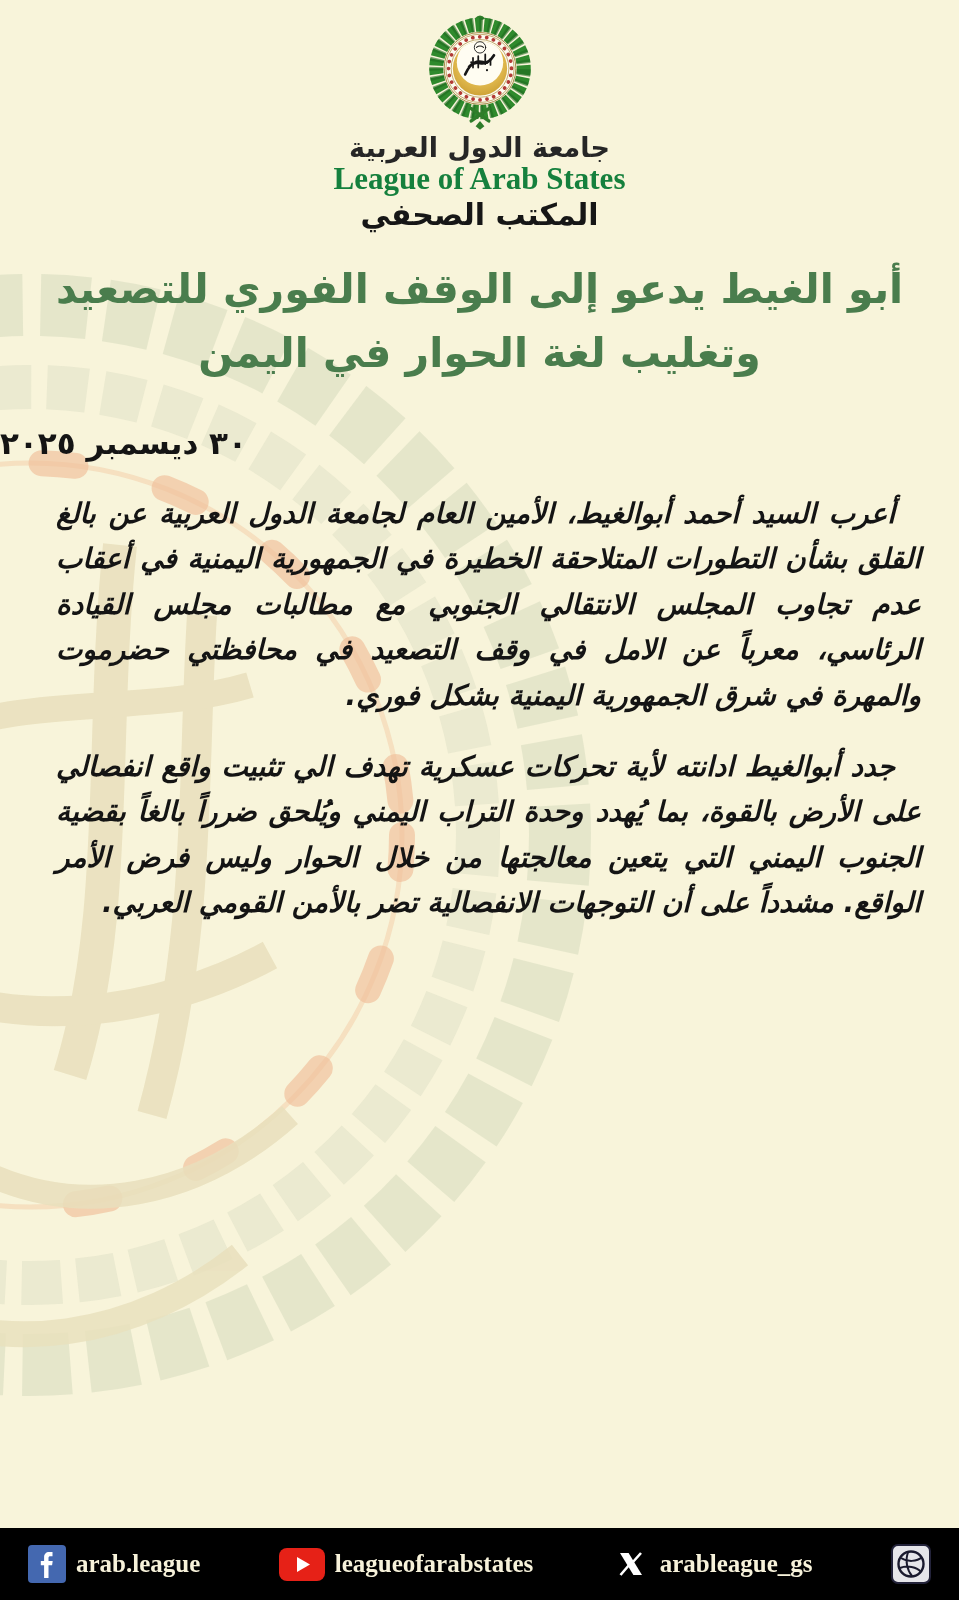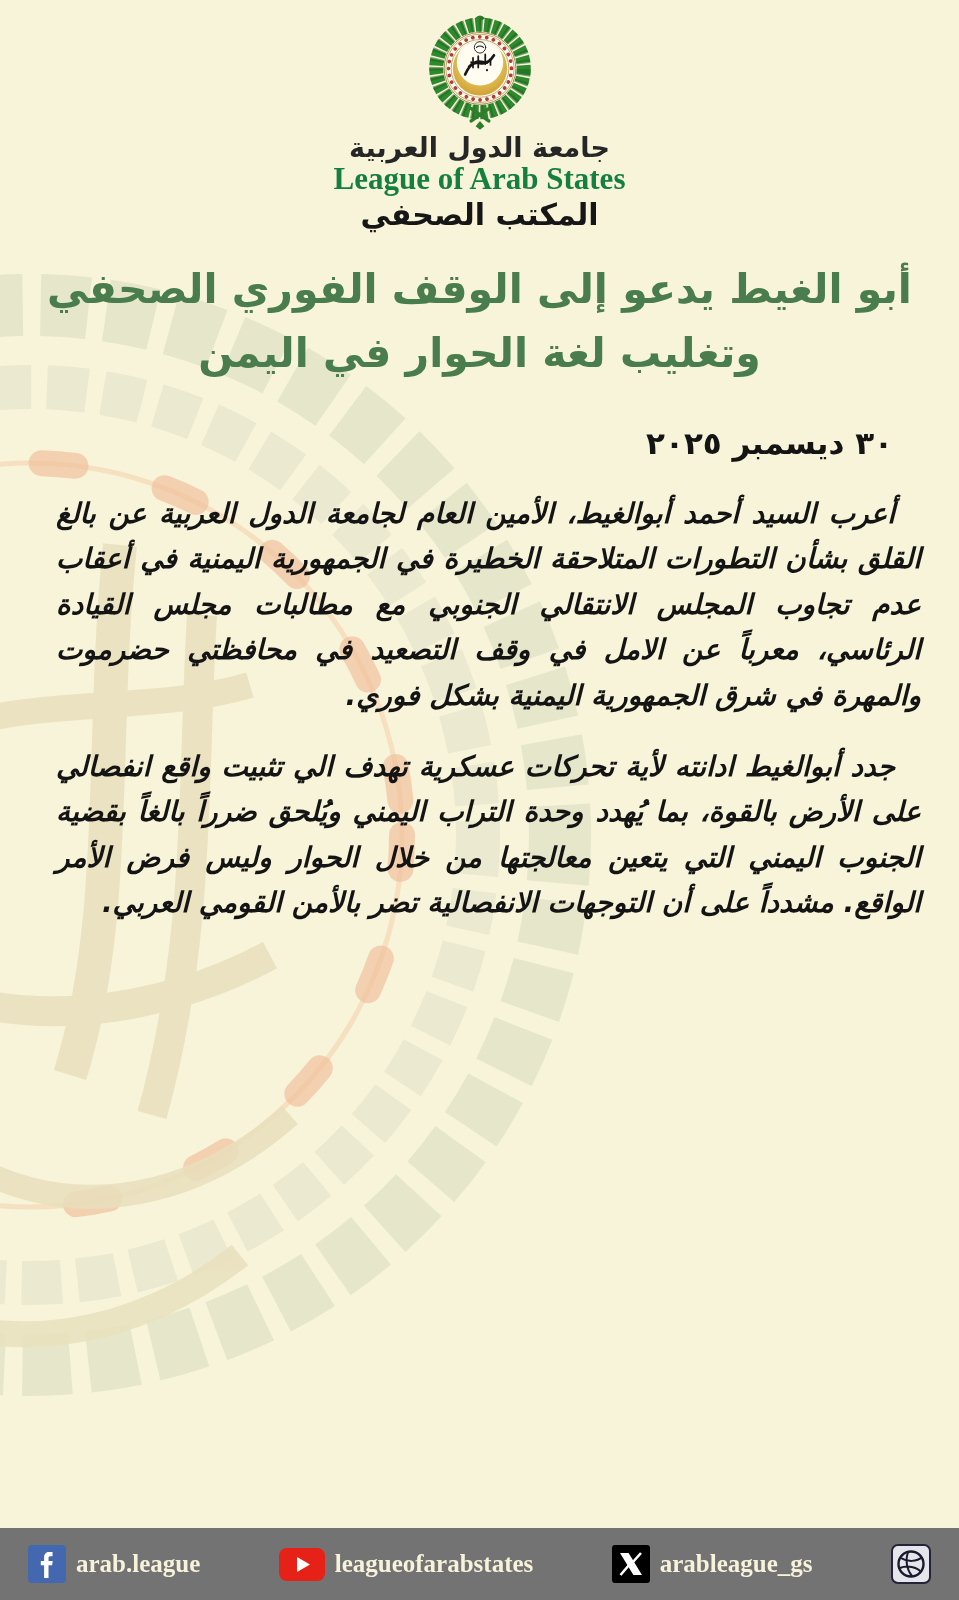--- a/index.html
+++ b/index.html
@@ -16,34 +16,34 @@
   .org-ar{font-weight:700;font-size:27px;color:#262626;margin-top:2px;letter-spacing:1px;}
   .org-en{font-family:"Liberation Serif",serif;font-weight:700;font-size:31px;color:#15803d;margin-top:-2px;}
   .office{font-weight:700;font-size:30px;color:#161616;}
   
   .headline{
     position:relative;z-index:2;direction:rtl;text-align:center;
     margin:26px 34px 0;font-weight:700;font-size:41px;line-height:1.55;color:#4a7d4d;
   }
   
   .date{
-    position:relative;z-index:2;direction:rtl;text-align:right;
-    padding:40px 66px 4px 0;font-weight:700;font-size:31px;color:#141414;
+    position:relative;z-index:2;direction:rtl;text-align:left;
+    padding:40px 42px 4px 0;font-weight:700;font-size:31px;color:#141414;
   }
   
   .body-text{position:relative;z-index:2;font-style:italic;}
   .para{
     direction:rtl;text-align:justify;text-align-last:right;
     margin:26px 38px 0 56px;text-indent:26px;
     font-weight:700;font-size:28px;line-height:1.62;color:#141414;
   }
   
   .footer{
     position:absolute;left:0;bottom:0;width:959px;height:72px;z-index:3;
-    background:#737373;display:flex;align-items:center;justify-content:space-between;
+    background:#000000;display:flex;align-items:center;justify-content:space-between;
     padding:0 28px;box-sizing:border-box;margin-top:36px;
   }
   .footer-item{display:flex;align-items:center;gap:10px;cursor:pointer;}
   .handle{
     font-family:"Liberation Serif",serif;font-weight:700;font-size:25px;color:#f7f2da;
     white-space:nowrap;
   }
   .ficon{display:flex;align-items:center;}
 </style>
 </head>
@@ -108,21 +108,21 @@
         <circle cx="70" cy="57" r="1.2" fill="#161616" stroke="none"></circle>
         <circle cx="88" cy="66" r="1.2" fill="#161616" stroke="none"></circle>
       </g>
     </svg>
     <div class="org-ar">جامعة الدول العربية</div>
     <div class="org-en">League of Arab States</div>
     <div class="office">المكتب الصحفي</div>
   </div>
 
   <h1 class="headline" style="margin-top:26px;">
-    <span>أبو الغيط يدعو إلى الوقف الفوري الصحفي</span><br>
+    <span>أبو الغيط يدعو إلى الوقف الفوري للتصعيد</span><br>
     <span>وتغليب لغة الحوار في اليمن</span>
   </h1>
 
   <div class="date">٣٠ ديسمبر ٢٠٢٥</div>
 
   <div class="body-text">
     <p class="para">أعرب السيد أحمد أبوالغيط، الأمين العام لجامعة الدول العربية عن بالغ القلق بشأن التطورات المتلاحقة الخطيرة في الجمهورية اليمنية في أعقاب عدم تجاوب المجلس الانتقالي الجنوبي مع مطالبات مجلس القيادة الرئاسي، معرباً عن الامل في وقف التصعيد في محافظتي حضرموت والمهرة في شرق الجمهورية اليمنية بشكل فوري.</p>
     <p class="para">جدد أبوالغيط ادانته لأية تحركات عسكرية تهدف الي تثبيت واقع انفصالي على الأرض بالقوة، بما يُهدد وحدة التراب اليمني ويُلحق ضرراً بالغاً بقضية الجنوب اليمني التي يتعين معالجتها من خلال الحوار وليس فرض الأمر الواقع. مشدداً على أن التوجهات الانفصالية تضر بالأمن القومي العربي.</p>
   </div>
 

